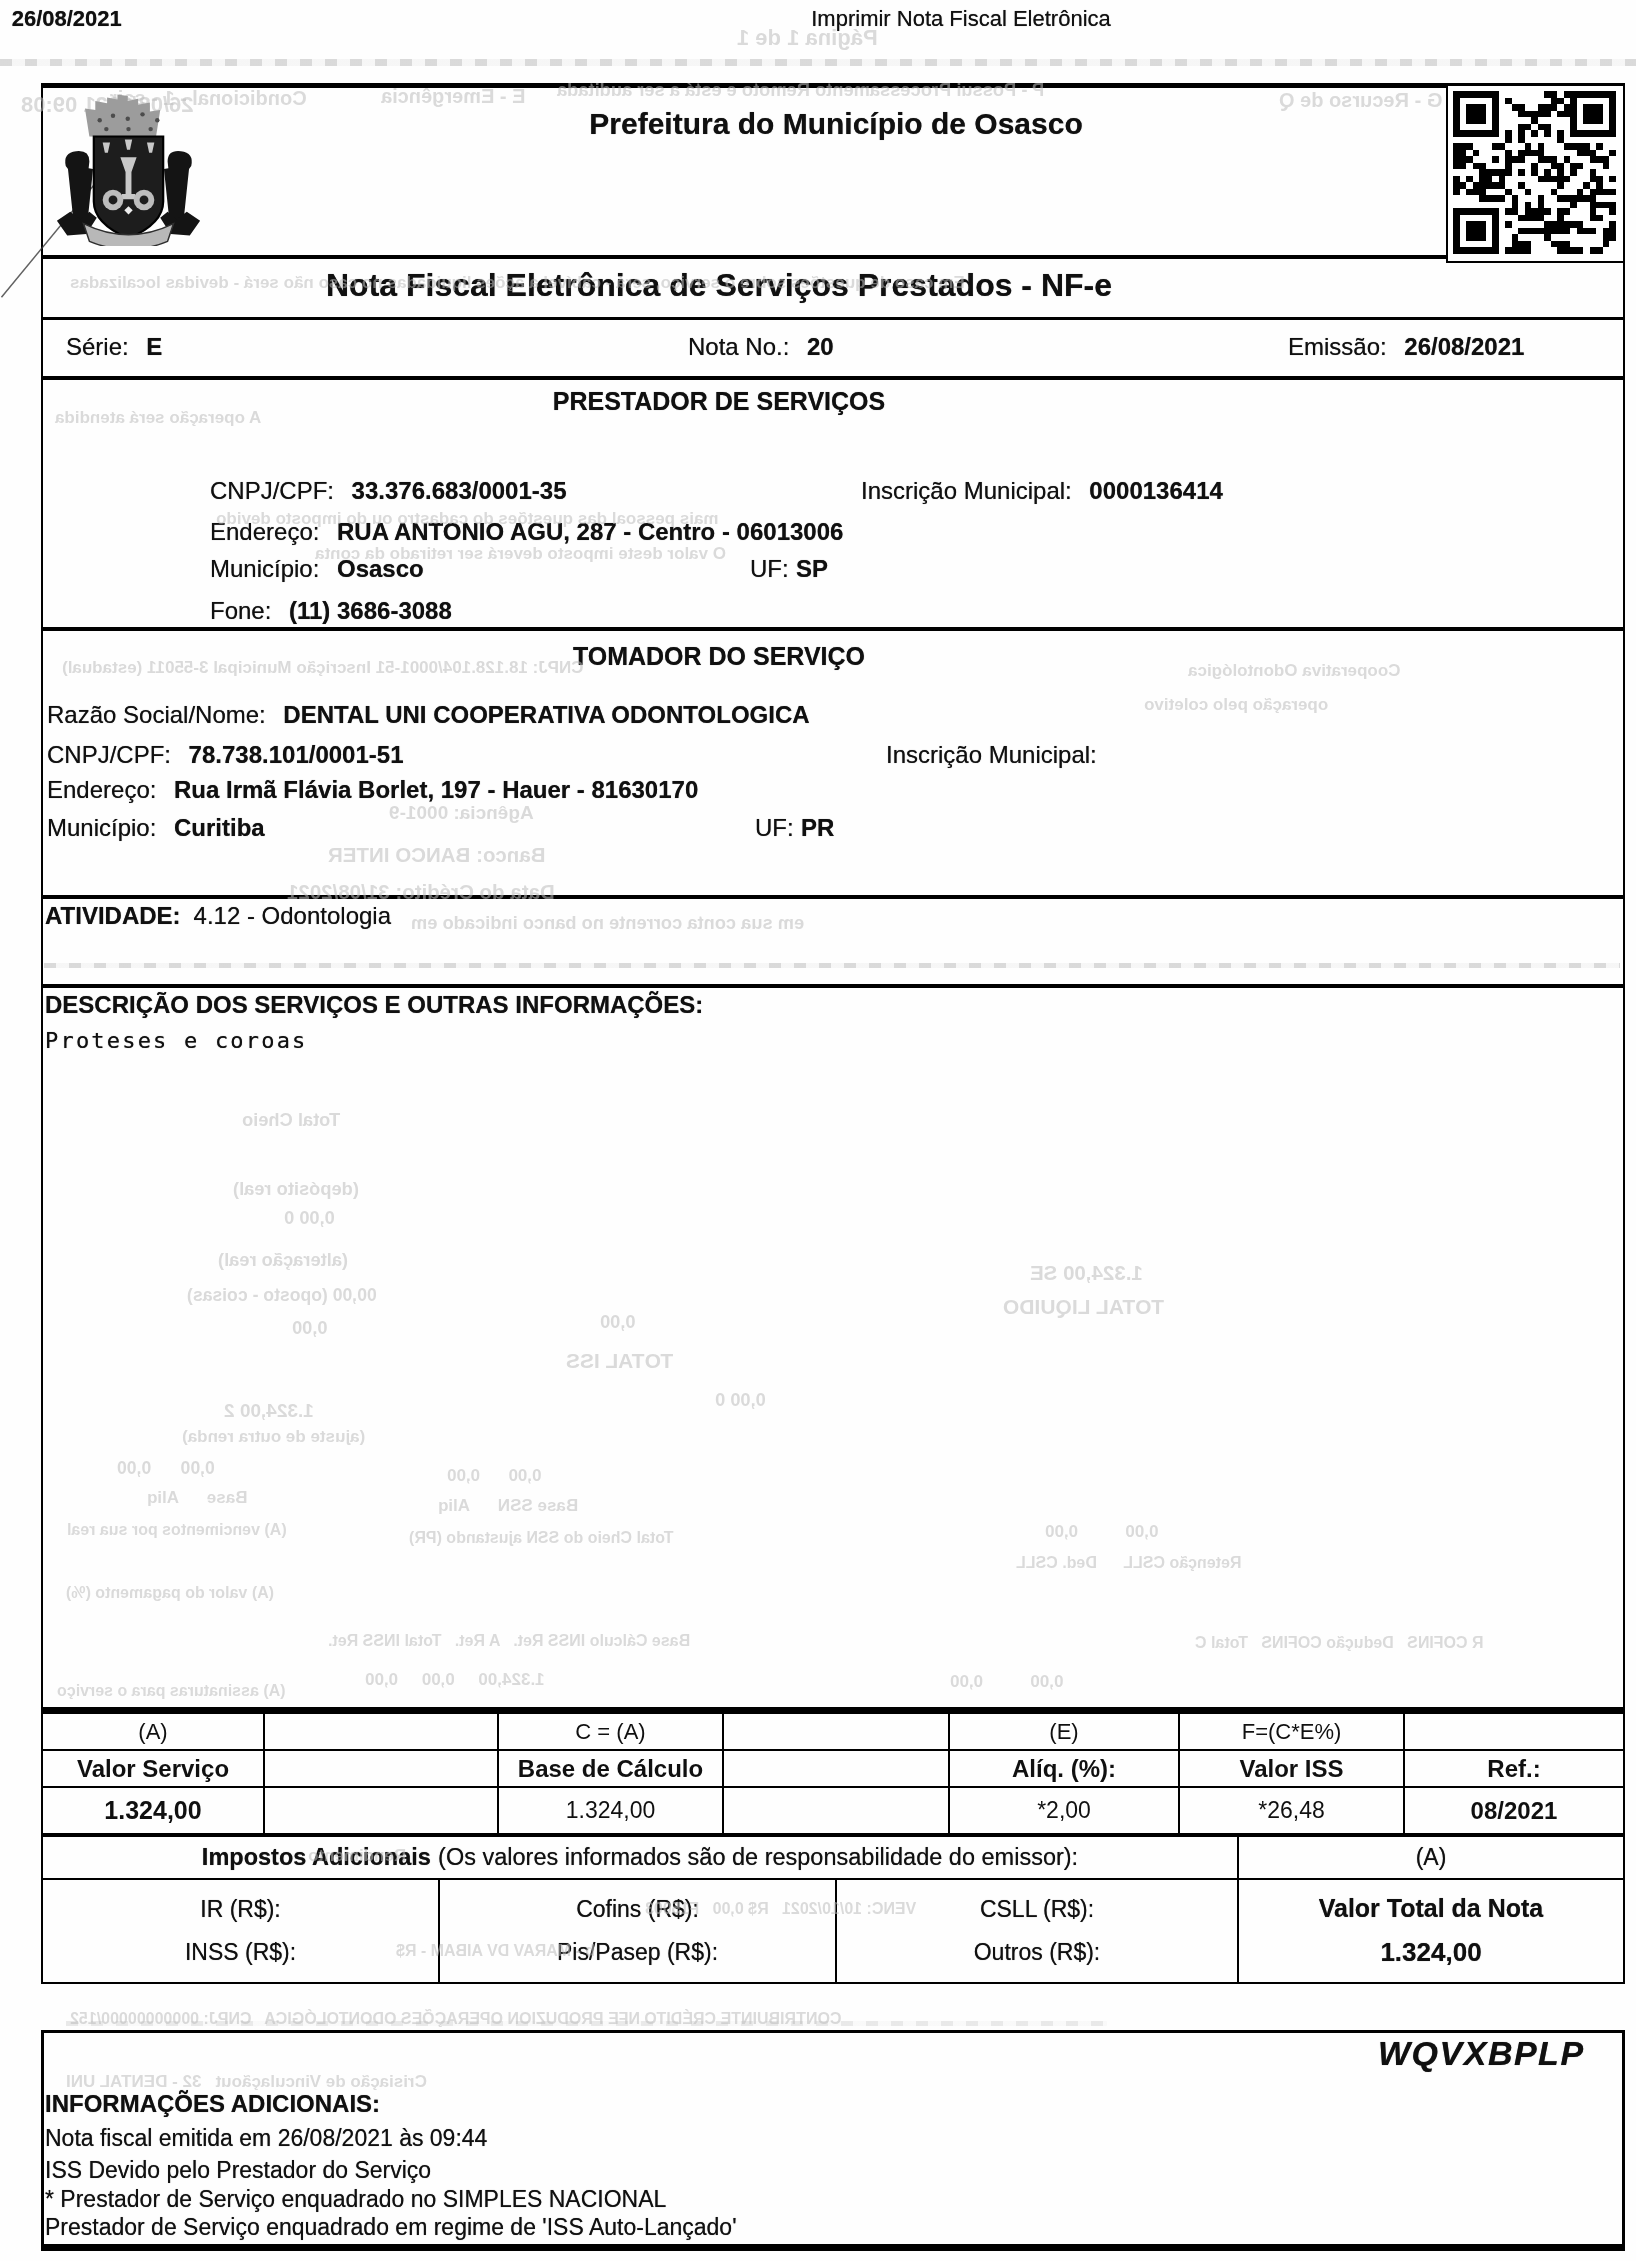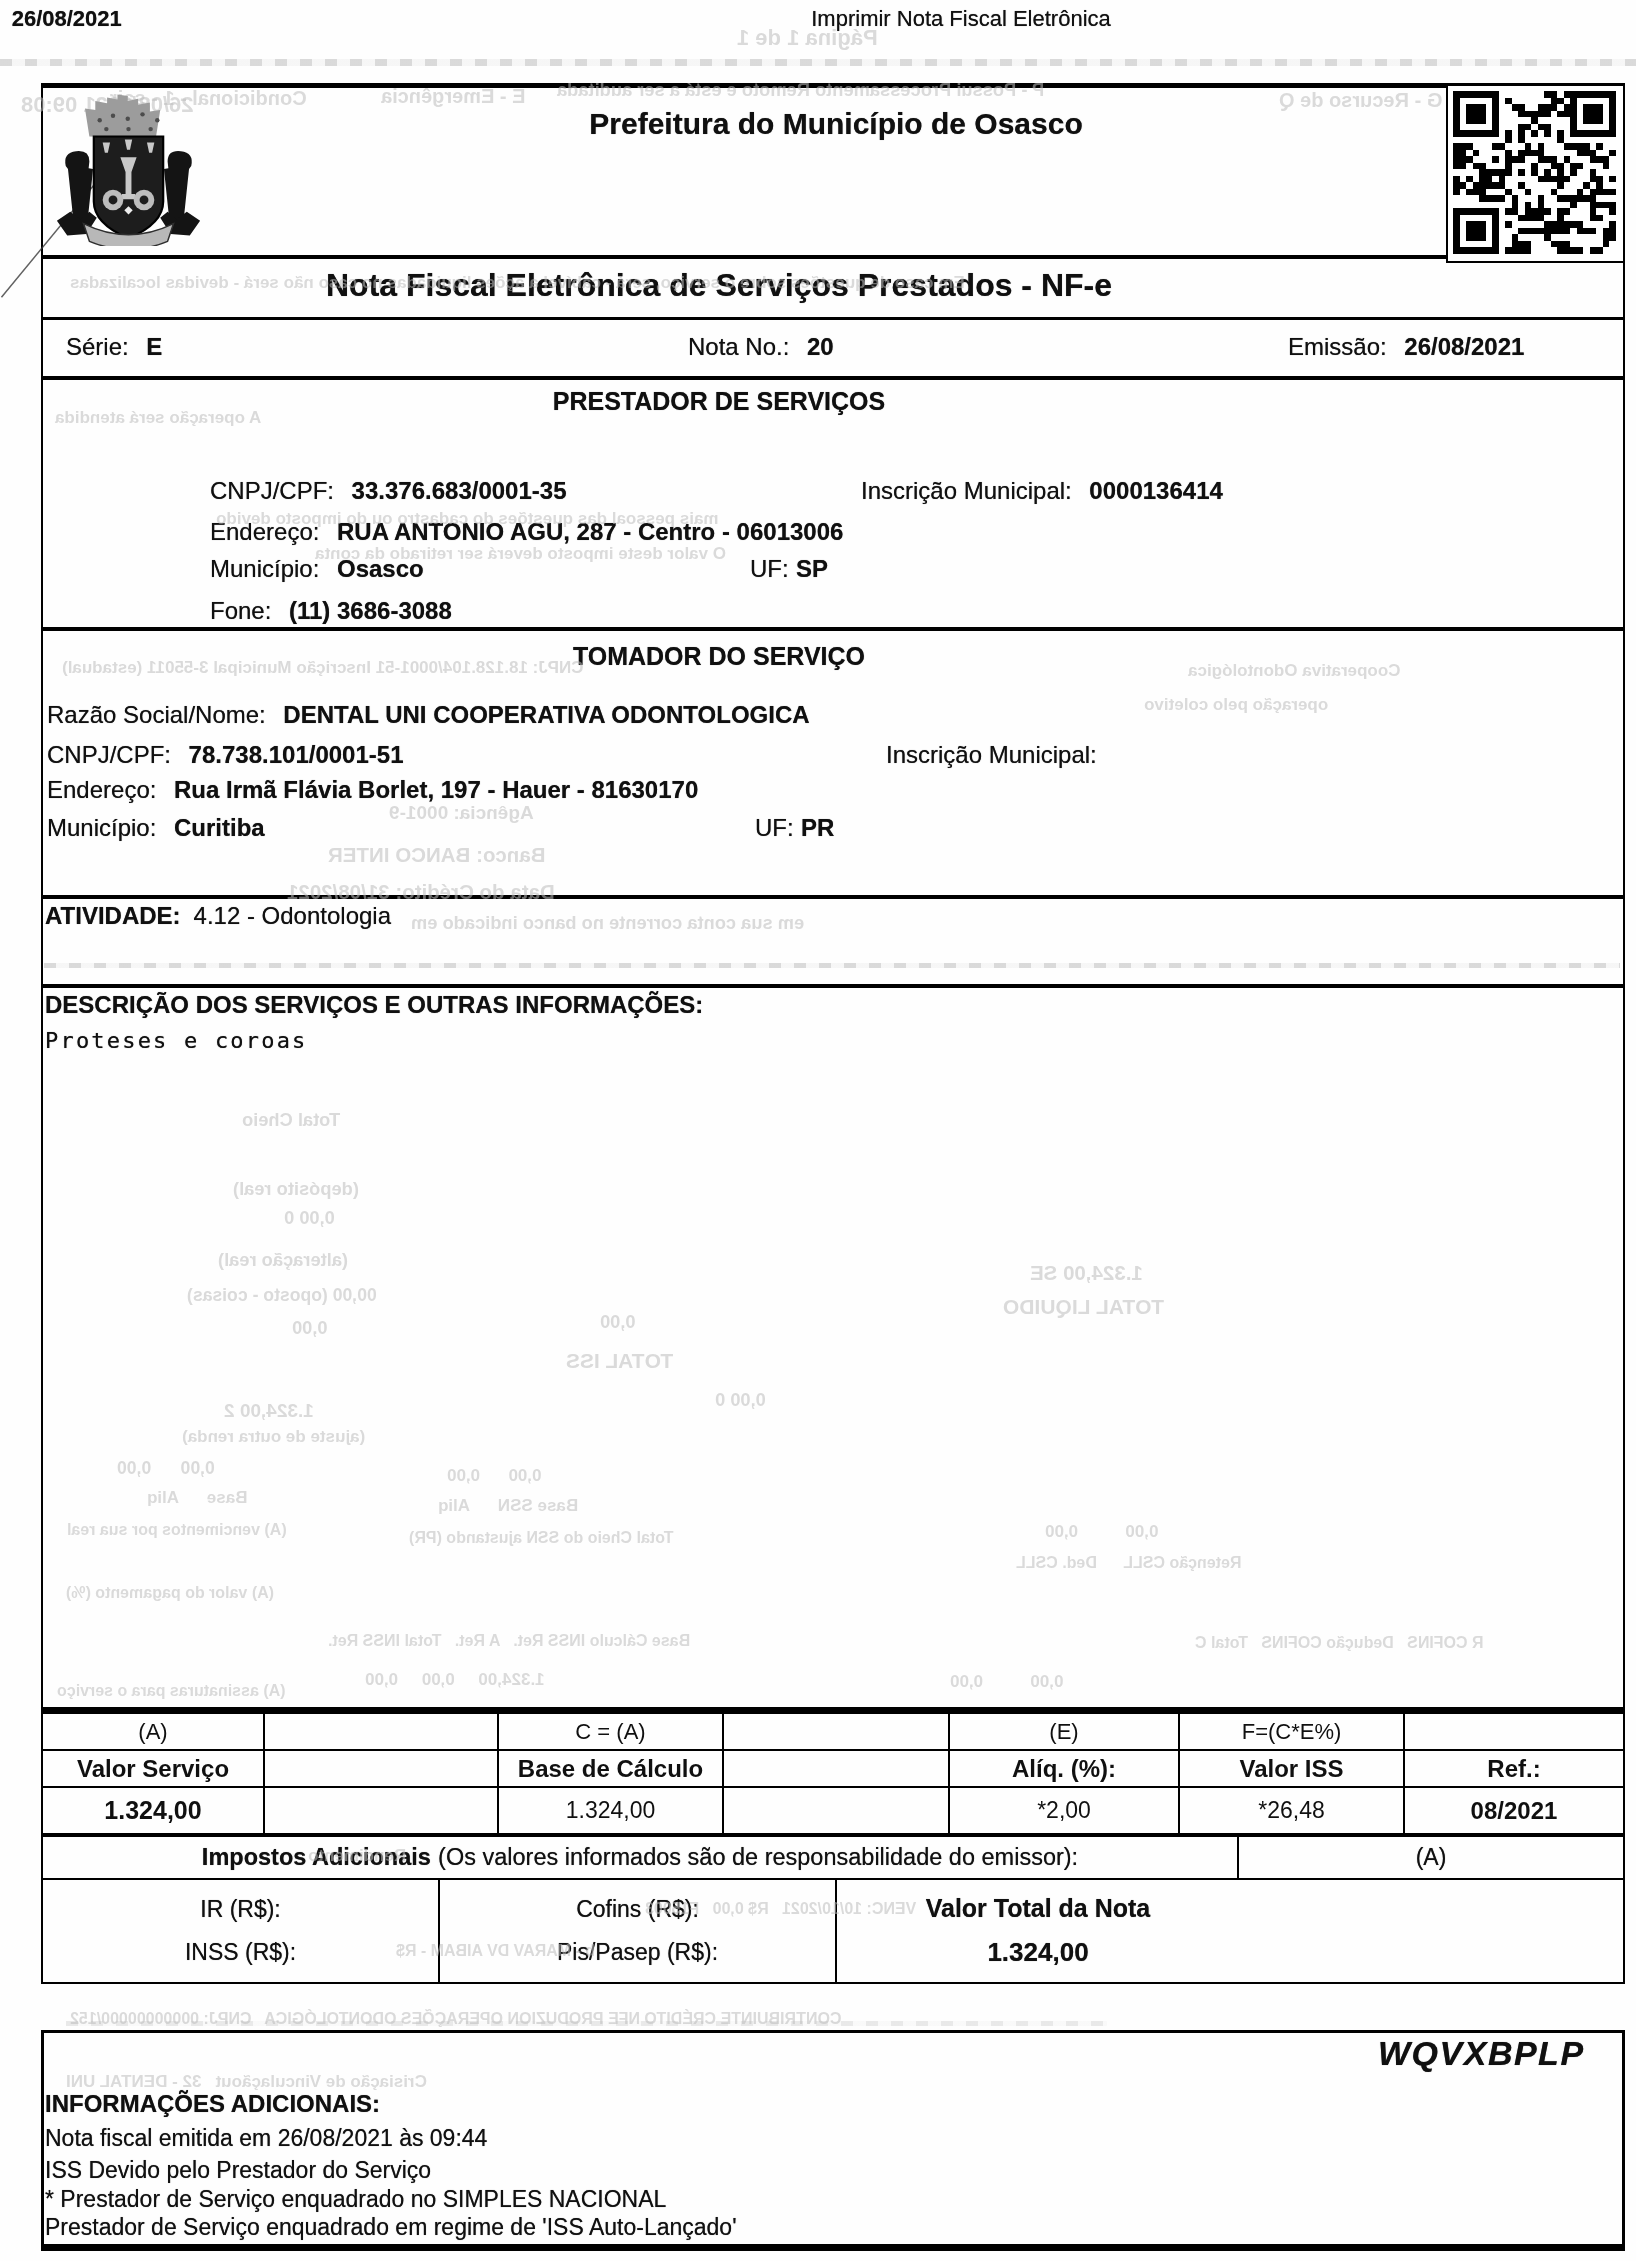--- a/index.html
+++ b/index.html
@@ -504,20 +504,24 @@
     </div>
     <div class="imp-a ink">(A)</div>
     <div class="imp-cell ink">
       <div>IR (R$):</div>
       <div>INSS (R$):</div>
     </div>
     <div class="imp-cell ink">
       <div>Cofins (R$):</div>
       <div>Pis/Pasep (R$):</div>
     </div>
+    <div class="imp-cell ink">
+      <div>CSLL (R$):</div>
+      <div>Outros (R$):</div>
+    </div>
     <div class="imp-cell lastcol ink">
       <div class="imp-total-label">Valor Total da Nota</div>
       <div class="imp-total-value">1.324,00</div>
     </div>
   </div>
 
   <div class="abs ink code" style="left:1378px;top:2034px;">WQVXBPLP</div>
   <div class="abs ink" style="left:45px;top:2090px;font-size:24px;font-weight:700;">INFORMAÇÕES ADICIONAIS:</div>
   <div class="abs ink" style="left:45px;top:2125px;font-size:23px;">Nota fiscal emitida em 26/08/2021 às 09:44</div>
   <div class="abs ink" style="left:45px;top:2157px;font-size:23px;">ISS Devido pelo Prestador do Serviço</div>

